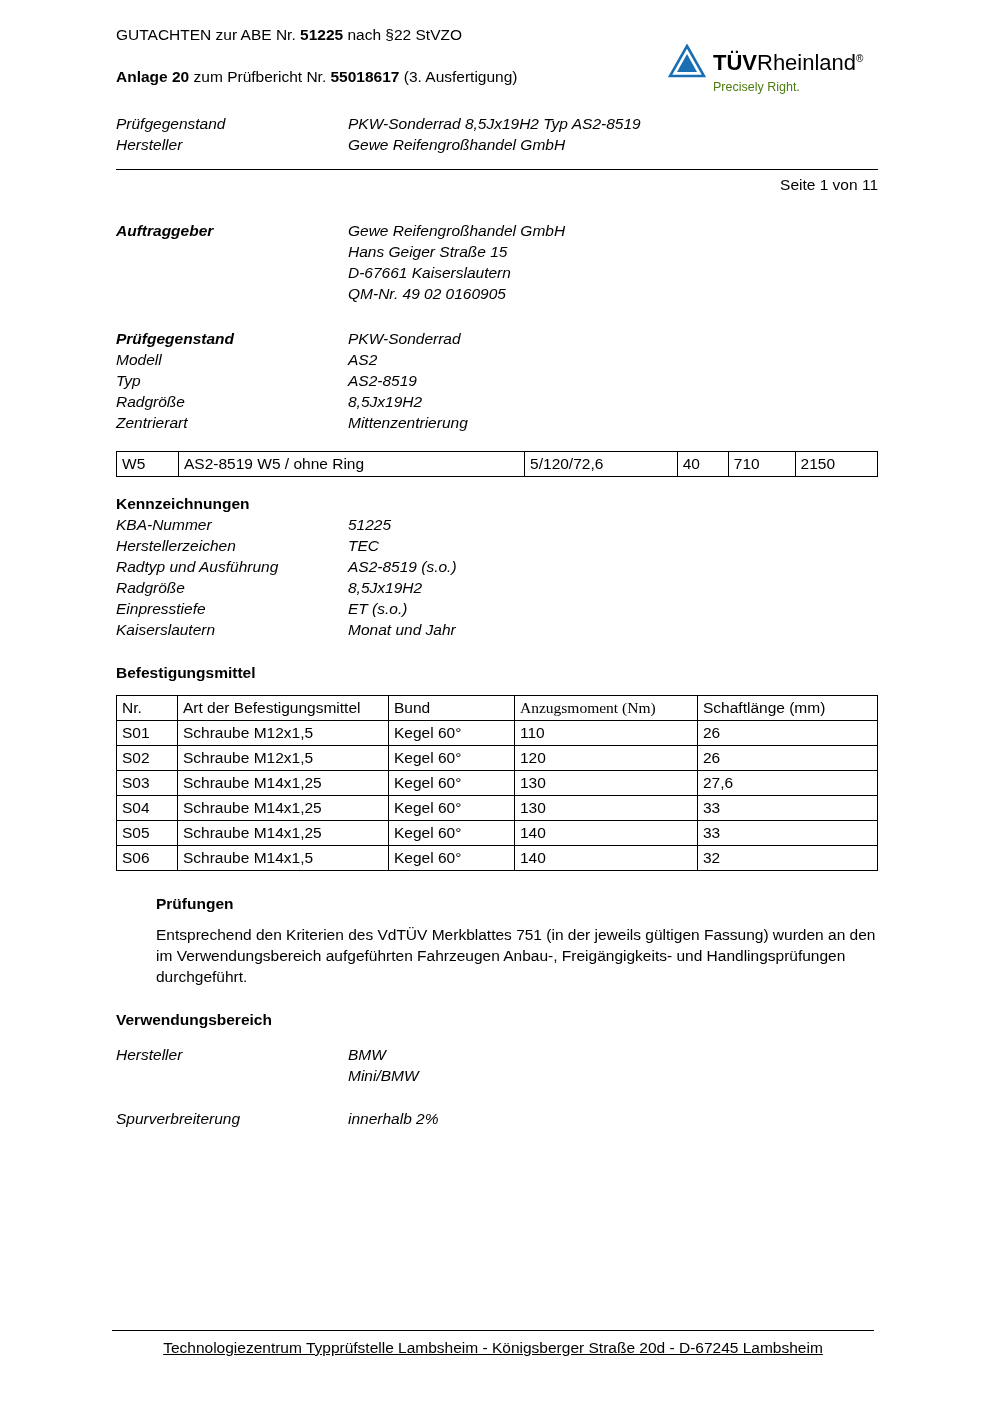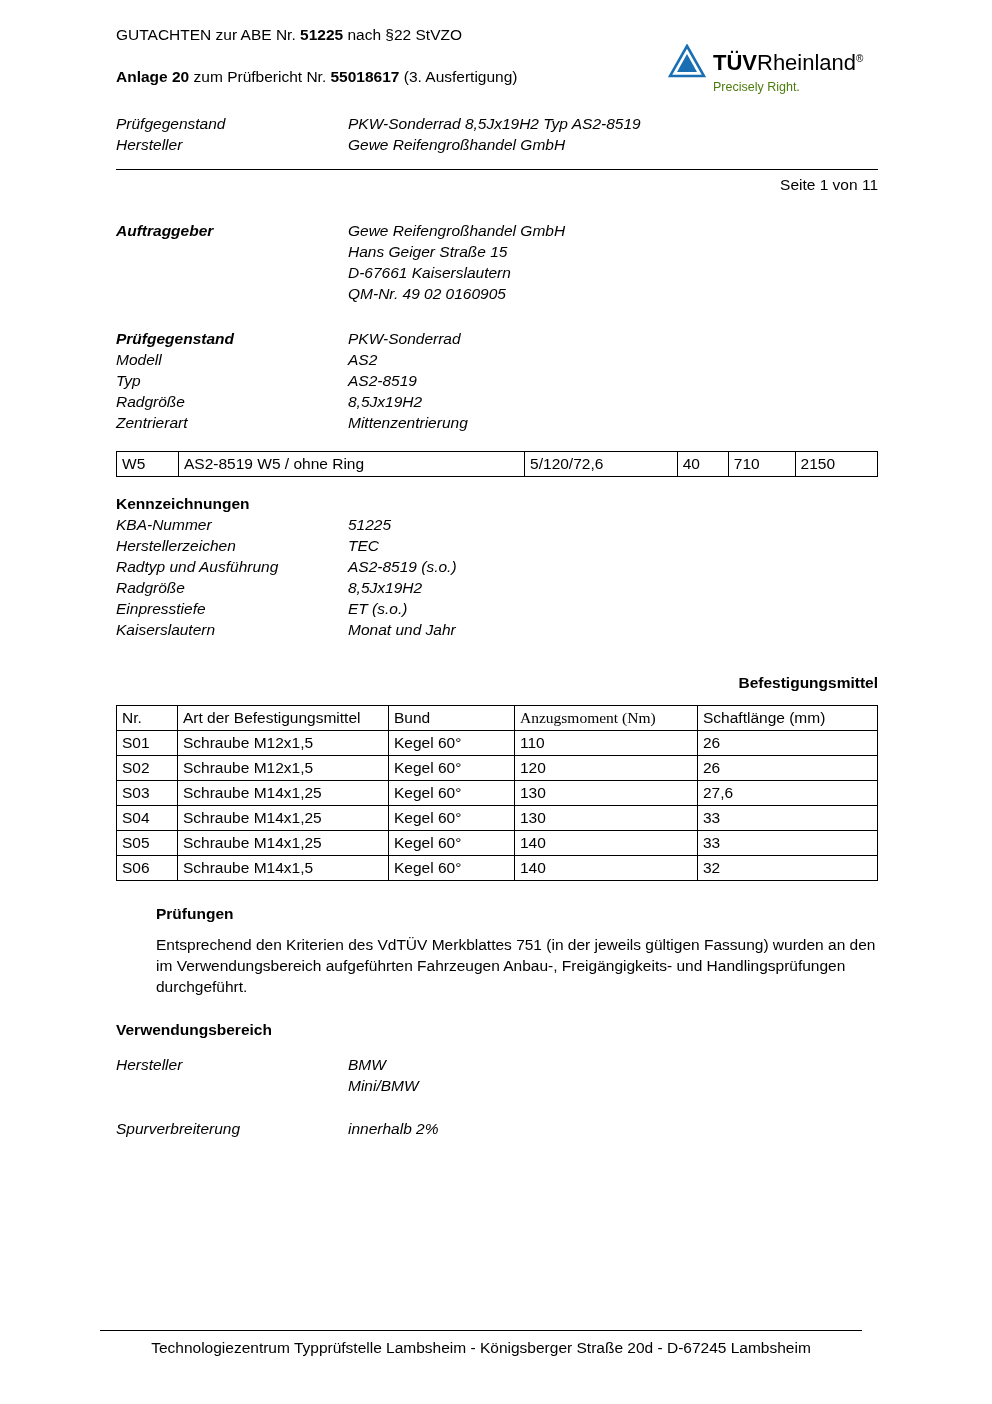--- a/index.html
+++ b/index.html
@@ -132,23 +132,24 @@
 
   p.para {
     font-size: 15.5px;
     line-height: 21px;
     margin: 10px 0 0 0;
   }
 
   
   .footer {
     position: absolute;
-    left: 100px;
+    left: 112px;
     top: 1330px;
     width: 762px;
+    text-decoration: underline;
   }
   .footer hr {
     border: none;
     border-top: 1px solid #000;
     margin: 0 0 8px 0;
   }
   .footer-text {
     font-size: 15.5px;
     text-align: center;
   }
@@ -274,21 +275,21 @@
       <div class="kv-row">
         <div class="kv-label">Einpresstiefe</div>
         <div class="kv-val">ET (s.o.)</div>
       </div>
       <div class="kv-row">
         <div class="kv-label">Kaiserslautern</div>
         <div class="kv-val">Monat und Jahr</div>
       </div>
     </div>
 
-    <div class="section" style="margin-top:32px;text-align:right;">
+    <div class="section" style="margin-top:22px;">
       <div class="section-title">Befestigungsmittel</div>
     </div>
 
     <table class="bordered tbl-bef">
       <tbody>
           <tr>
         <th style="width:50px;">Nr.</th>
         <th style="width:200px;">Art der Befestigungsmittel</th>
         <th style="width:115px;">Bund</th>
         <th style="width:172px;font-family:Liberation Serif, serif;">Anzugsmoment (Nm)</th>

